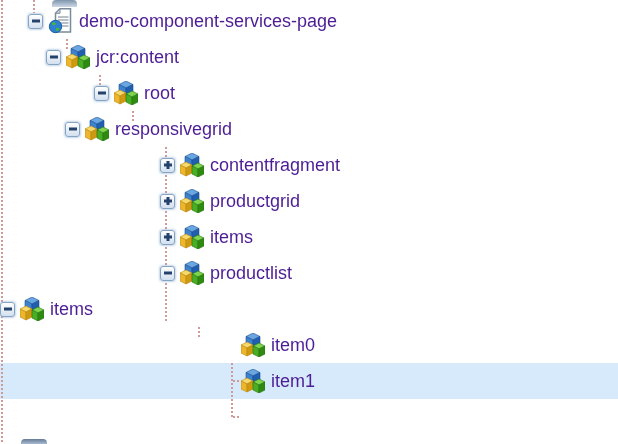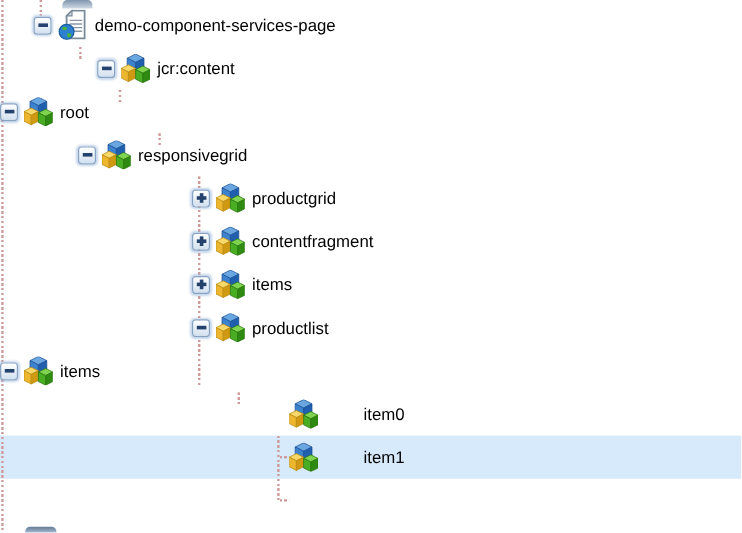--- a/index.html
+++ b/index.html
@@ -2,33 +2,33 @@
 <html><head>
 <meta charset="utf-8">
 <style>
   html,body{margin:0;padding:0;background:#fff;}
   #screen{position:relative;width:618px;height:444px;background:#ffffff;overflow:hidden;
           font-family:"Liberation Sans","DejaVu Sans",sans-serif;}
   #tree{position:relative;padding-top:3px;}
   .row{position:relative;height:36px;display:flex;align-items:center;}
   .row > *{position:relative;z-index:2;}
   .row.selected{background:#d7eafb;}
-  .d1{padding-left:28px;} .d2{padding-left:81px;} .d3{}
+  .d1{padding-left:28px;} .d2{padding-left:46px;} .d3{padding-left:94px;}
   .d4{padding-left:65px;} .d5{padding-left:160px;} .d6{}
-  .d7{padding-left:241px;gap:32px;}
+  .d7{padding-left:241px;}
   .expander{flex:none;width:15px;height:15px;margin-right:5px;border-radius:3px;
             border:1px solid #87a3c3;background:linear-gradient(#ffffff,#d2e0ef);
             box-shadow:0 0 2px 1px rgba(150,180,215,.55);position:relative;box-sizing:border-box;}
   .expander::before{content:"";position:absolute;left:50%;top:50%;transform:translate(-50%,-50%);
             width:8px;height:3px;background:#24426b;}
   .expander.plus::after{content:"";position:absolute;left:50%;top:50%;transform:translate(-50%,-50%);
             width:3px;height:8px;background:#24426b;}
   .nodeicon{flex:none;width:24px;height:24px;margin-right:6px;}
   .pageicon{flex:none;width:26px;height:26px;margin-right:5px;}
-  .label{font-size:14px;color:#000000;white-space:nowrap;line-height:36px;}
+  .label{font-size:18px;color:#4c1d95;white-space:nowrap;line-height:36px;}
   
   .vline{position:absolute;width:2px;z-index:1;
          background:repeating-linear-gradient(to bottom,#cf9a9a 0 2px,transparent 2px 4px);}
   .hline{position:absolute;height:2px;z-index:1;
          background:repeating-linear-gradient(to right,#cf9a9a 0 2px,transparent 2px 4px);}
   
   .partial-top{position:absolute;left:52px;top:0;width:25px;height:7px;z-index:1;
          border-radius:4px 4px 0 0;background:linear-gradient(#7f95ac,#cdd9e5);}
   .partial-bottom{position:absolute;left:21px;top:439px;width:26px;height:5px;z-index:1;
          border-radius:4px 4px 0 0;background:linear-gradient(#647b96,#a9bbd0);}
@@ -115,29 +115,29 @@
           <use href="#sym-cubes"></use>
         </svg>
       <span class="label">responsivegrid</span>
     </div>
 
     <div class="row d5">
       <span class="expander plus"></span>
       <svg class="nodeicon">
           <use href="#sym-cubes"></use>
         </svg>
-      <span class="label">productgrid</span>
+      <span class="label">contentfragment</span>
     </div>
 
     <div class="row d5">
       <span class="expander plus"></span>
       <svg class="nodeicon">
           <use href="#sym-cubes"></use>
         </svg>
-      <span class="label">contentfragment</span>
+      <span class="label">productgrid</span>
     </div>
 
 
     <div class="row d5">
       <span class="expander plus"></span>
       <svg class="nodeicon">
           <use href="#sym-cubes"></use>
         </svg>
       <span class="label">items</span>
     </div>

